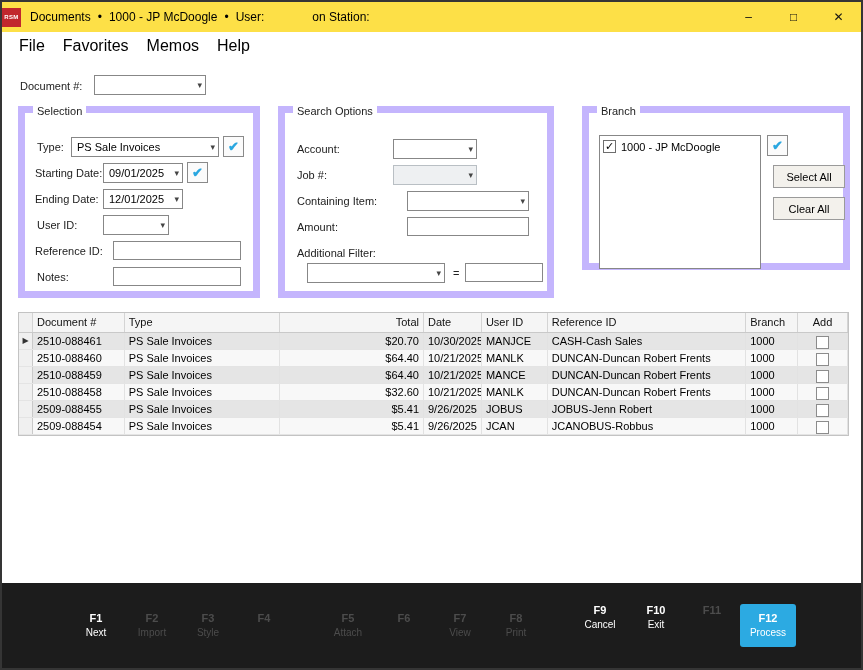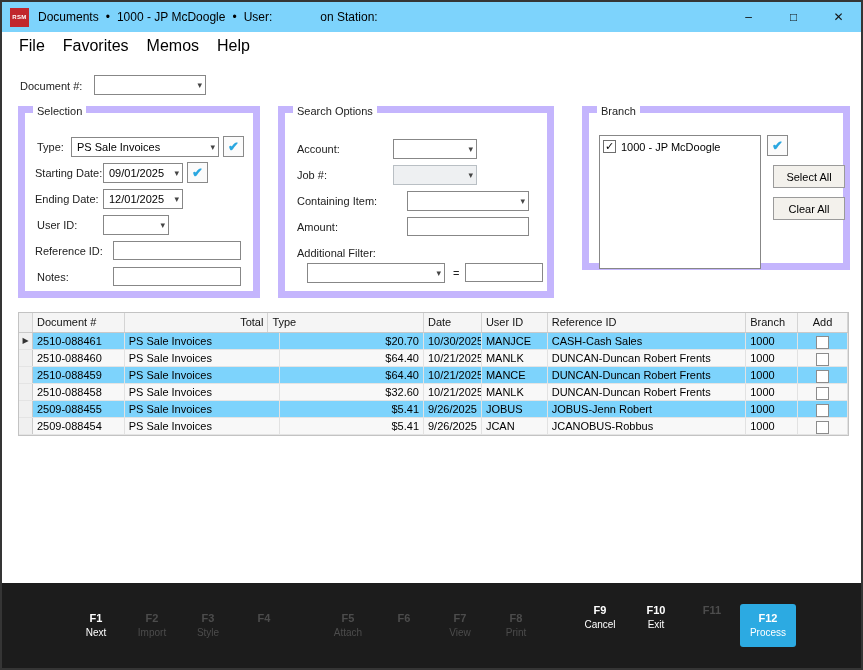--- a/index.html
+++ b/index.html
@@ -1,38 +1,38 @@
 <!DOCTYPE html>
 <html><head>
 <meta charset="utf-8">
 <style>
   *{margin:0;padding:0;box-sizing:border-box;}
   body{margin:0;background:#9a9a9a;font-family:"Liberation Sans",sans-serif;}
   .window{position:relative;width:863px;height:670px;background:#fff;border:2px solid #353535;overflow:hidden;font-size:11px;color:#000;}
-  .titlebar{height:30px;display:flex;align-items:center;padding-left:8px;background:#7dd3fc;}
+  .titlebar{height:30px;display:flex;align-items:center;background:#fde047;}
   .logo{width:19px;height:19px;background:#c1272d;color:#fff;font-weight:bold;font-size:6px;display:flex;align-items:center;justify-content:center;letter-spacing:.4px;flex:none;}
   .title-text{display:flex;align-items:center;margin-left:9px;font-size:12px;gap:7px;white-space:nowrap;}
   .user-gap{display:inline-block;width:34px;}
   .win-controls{margin-left:auto;display:flex;height:30px;}
   .win-btn{width:45px;display:flex;align-items:center;justify-content:center;font-size:12px;color:#111;cursor:default;}
   .menubar{height:28px;display:flex;align-items:center;padding-left:8px;}
   .menu-item{padding:5px 9px;font-size:16px;cursor:default;}
   .lbl{position:absolute;font-size:11px;color:#222;white-space:nowrap;}
   .groupbox{position:absolute;border:7px solid #c4b5fd;padding-left:8px;}
   .gb-label{position:absolute;top:-8px;left:8px;background:#fff;padding:0 4px;font-size:11px;color:#222;}
   .combo{position:absolute;height:20px;border:1px solid #878787;background:#fff;display:flex;align-items:center;padding:0 3px 0 5px;font-size:11px;white-space:nowrap;}
   .combo .arr{margin-left:auto;font-size:9px;color:#444;padding-left:4px;}
   .combo.disabled{background:#eef0f2;border-color:#b9bfc4;}
   .ti{position:absolute;height:19px;border:1px solid #878787;background:#fff;}
   .checkbtn{position:absolute;width:21px;height:21px;border:1px solid #8a8a8a;background:#fbfbfb;color:#2aa7e0;display:flex;align-items:center;justify-content:center;font-size:13px;font-weight:bold;}
   .btn{position:absolute;height:23px;border:1px solid #9a9a9a;background:#f3f1ec;display:flex;align-items:center;justify-content:center;font-size:11px;cursor:default;}
   .listbox{position:absolute;border:1px solid #878787;background:#fff;overflow:hidden;}
   .lb-item{display:flex;align-items:center;gap:5px;padding:4px 3px;}
   .cb{width:13px;height:13px;border:1px solid #6e6e6e;background:#fff;display:flex;align-items:center;justify-content:center;font-size:11px;line-height:1;flex:none;}
-  .grid{position:absolute;left:16px;top:310px;width:831px;border:1px solid #c3c3c3;background:#7dd3fc;}
+  .grid{position:absolute;left:16px;top:310px;width:831px;border:1px solid #c3c3c3;background:#e5e5e5;}
   .grow{display:flex;height:17px;border-bottom:1px solid #e4e4e4;align-items:stretch;}
   .grow.header{height:20px;background:#f5f5f5;border-bottom:1px solid #c9c9c9;}
   .grow.alt{background:#f8f8f8;}
   .gc{padding:1px 4px;border-right:1px solid #e2e2e2;font-size:11px;white-space:nowrap;overflow:hidden;line-height:14px;}
   .header .gc{border-right:1px solid #d4d4d4;line-height:17px;color:#111;}
   .c-sel{width:14px;background:#f0f0f0;border-right:1px solid #c9c9c9;padding:0;text-align:center;font-size:8px;line-height:16px;color:#333;}
   .c-doc{width:92px;}.c-type{width:156px;}.c-total{width:144px;text-align:right;}
   .c-date{width:58px;}.c-user{width:66px;}.c-ref{width:199px;}.c-branch{width:52px;}
   .c-add{width:50px;text-align:center;padding-top:1px;}
   .grid-cb{display:inline-block;width:13px;height:13px;border:1px solid #8c8c8c;background:#fff;vertical-align:middle;}
@@ -172,22 +172,22 @@
     </div>
 
     <div class="btn" style="left:184px;top:52px;width:72px;">Select All</div>
     <div class="btn" style="left:184px;top:84px;width:72px;">Clear All</div>
   </div>
 
   <div class="grid">
     <div class="grow header">
       <div class="gc c-sel"></div>
       <div class="gc c-doc">Document #</div>
+      <div class="gc c-type">Type</div>
       <div class="gc c-total">Total</div>
-      <div class="gc c-type">Type</div>
       <div class="gc c-date">Date</div>
       <div class="gc c-user">User ID</div>
       <div class="gc c-ref">Reference ID</div>
       <div class="gc c-branch">Branch</div>
       <div class="gc c-add">Add</div>
     </div>
 
     <div class="grow">
       <div class="gc c-sel"><span>▶</span></div>
       <div class="gc c-doc">2510-088461</div>

